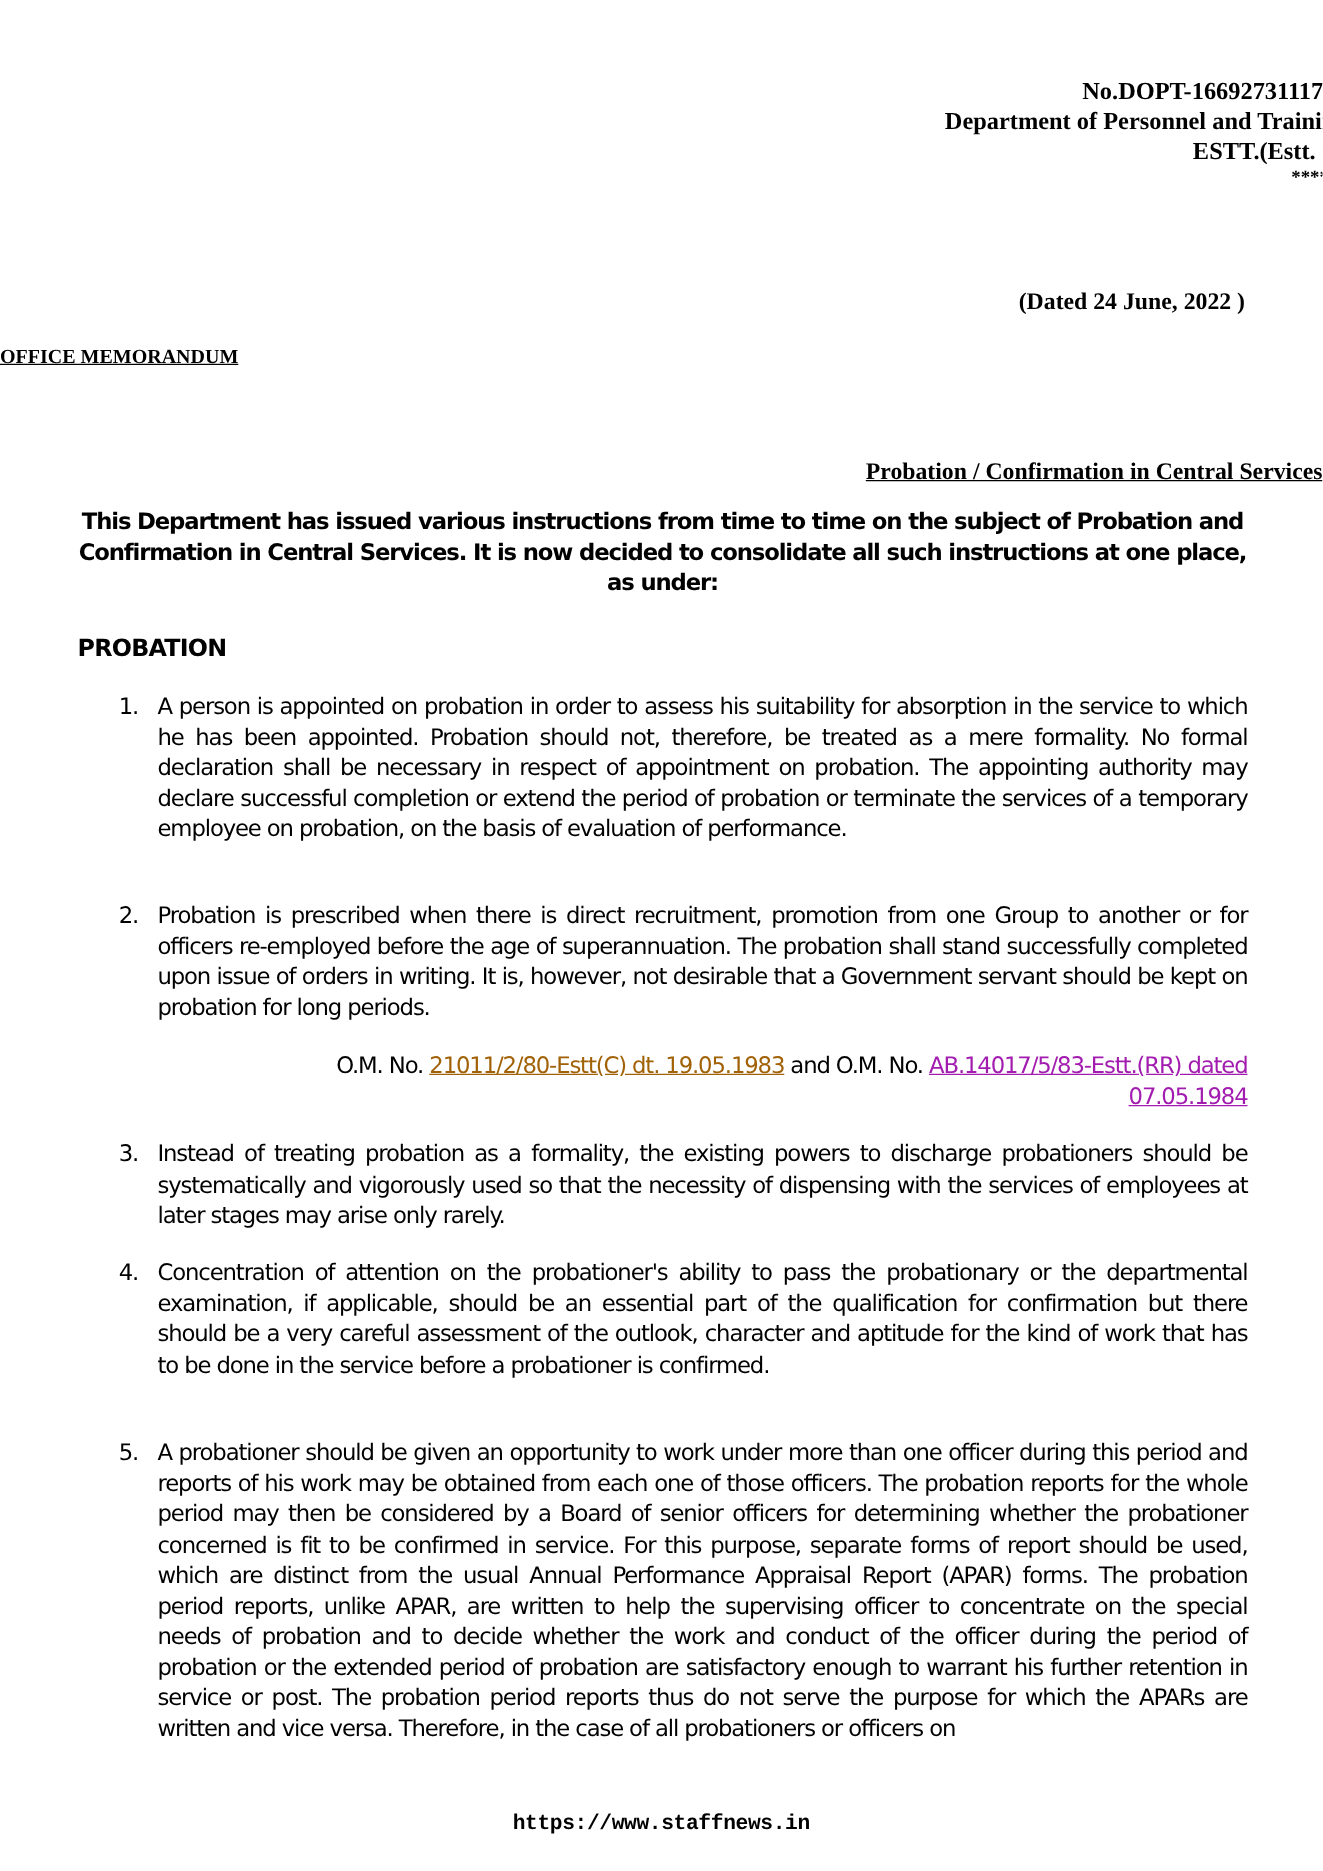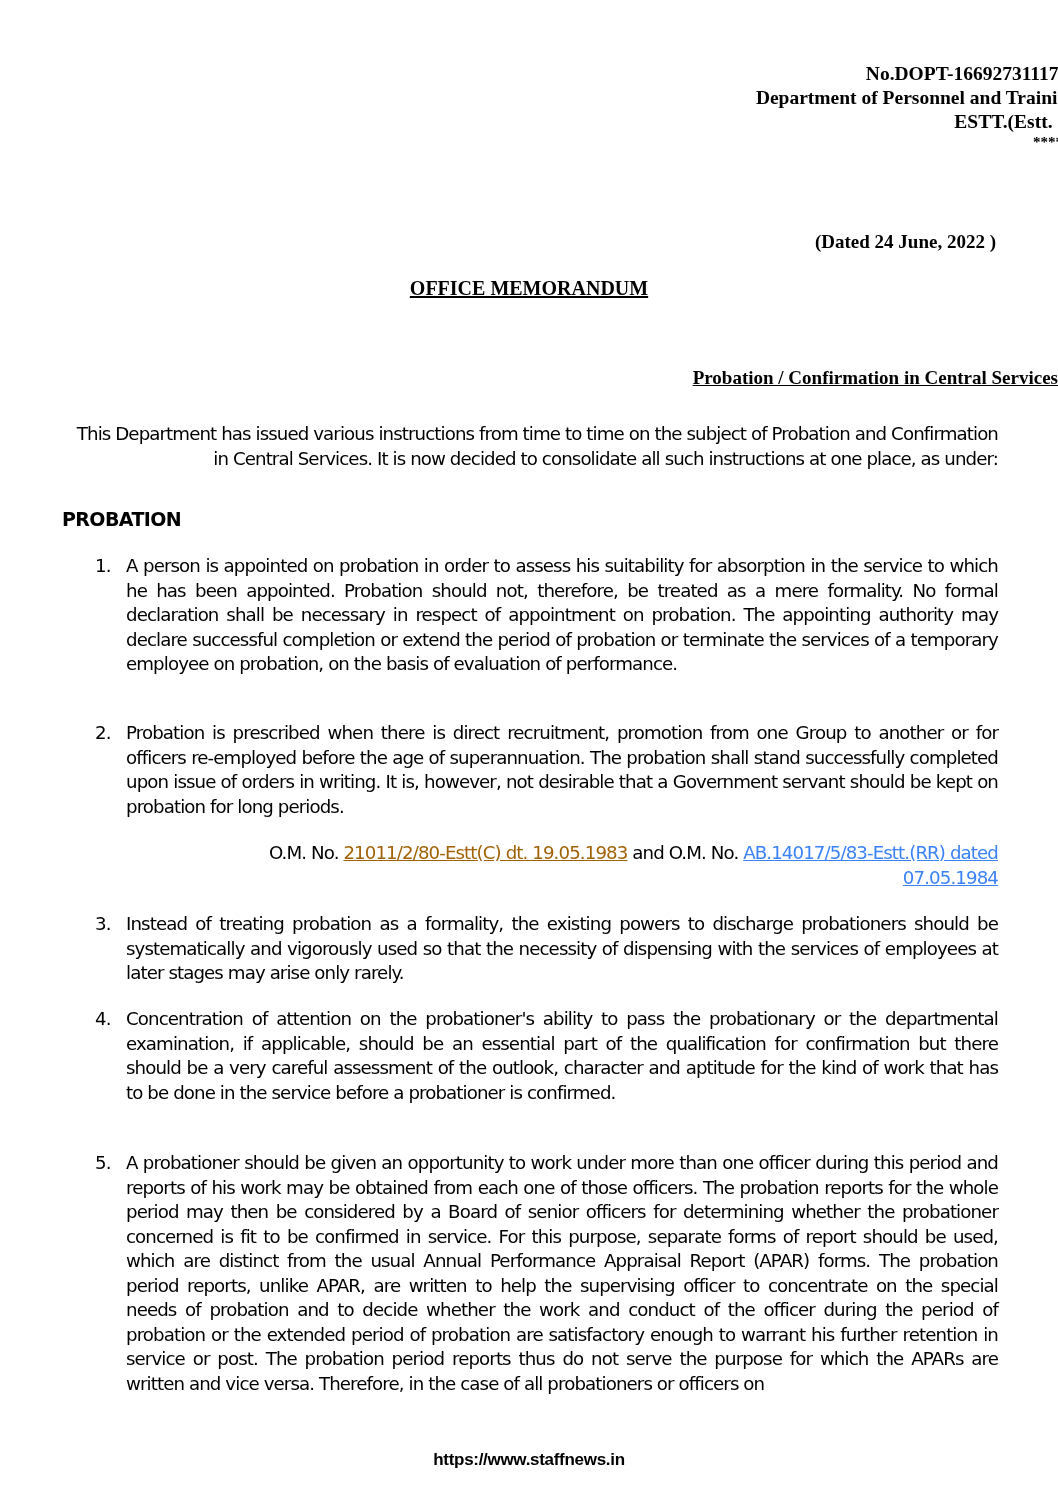--- a/index.html
+++ b/index.html
@@ -13,36 +13,37 @@
       font-family: "Liberation Serif", serif; font-weight: bold;
       font-size: 19.5px; line-height: 24px; padding-left: 20px;
     }
     .header div { white-space: nowrap; }
     .stars { font-size: 15px; line-height: 16px; }
     .dated {
       position: absolute; right: 62px; top: 231px;
       font-family: "Liberation Serif", serif; font-weight: bold; font-size: 19px;
     }
     .om-title {
-      position: absolute; left: 0; width: 1058px; top: 277px; text-align: center;
-      font-family: "Liberation Serif", serif; font-weight: bold; font-size: 20px;
+      position: absolute; left: 0; width: 1058px; top: 277px; text-align: left;
+      font-family: "Liberation Serif", serif; font-weight: bold; font-size: 16px;
       text-decoration: underline;
     }
     .subject {
       position: absolute; left: 0; width: 1058px; top: 367px; text-align: right;
       font-family: "Liberation Serif", serif; font-weight: bold; font-size: 19px;
       text-decoration: underline;
     }
     .body-text {
       font-family: "DejaVu Sans", sans-serif; font-size: 18.2px; line-height: 24.5px;
       letter-spacing: -0.9px; word-spacing: 0px;
     }
     .intro {
-      position: absolute; left: 62px; top: 422px; width: 936px;
-      text-align: right;
+      position: absolute; left: 62px; top: 406px; width: 936px;
+      text-align: center;
+      font-weight: bold;
     }
     .section-heading {
       position: absolute; left: 62px; top: 508px;
       font-family: "DejaVu Sans", sans-serif; font-weight: bold; font-size: 19px;
       letter-spacing: -0.6px;
     }
     .item {
       position: absolute; left: 95px; width: 903px;
     }
     .item .num { position: absolute; left: 0; top: 0; }
@@ -51,21 +52,21 @@
     #item2 { top: 721px; }
     #item3 { top: 912px; }
     #item4 { top: 1007px; }
     #item5 { top: 1151px; }
     .ref {
       position: absolute; right: 60px; top: 841px; width: 800px; text-align: right;
     }
     .ref a { color: #1a33cc; text-decoration: underline; }
     .footer {
       position: absolute; left: 0; width: 1058px; top: 1450px; text-align: center;
-      font-family: Liberation Sans, sans-serif; font-weight: bold; font-size: 17px;
+      font-family: Liberation Mono, monospace; font-weight: bold; font-size: 17px;
       letter-spacing: -0.3px;
     }
   </style>
 </head>
 <body>
 
 <div class="header">
   <div>No.DOPT-1669273111735</div>
   <div>Department of Personnel and Training</div>
   <div>ESTT.(Estt. C)</div>
@@ -86,21 +87,21 @@
   <span class="num">1.</span>
   <div class="txt">A person is appointed on probation in order to assess his suitability for absorption in the service to which he has been appointed. Probation should not, therefore, be treated as a mere formality. No formal declaration shall be necessary in respect of appointment on probation. The appointing authority may declare successful completion or extend the period of probation or terminate the services of a temporary employee on probation, on the basis of evaluation of performance.</div>
 </div>
 
 <div class="item body-text" id="item2">
   <span class="num">2.</span>
   <div class="txt">Probation is prescribed when there is direct recruitment, promotion from one Group to another or for officers re-employed before the age of superannuation. The probation shall stand successfully completed upon issue of orders in writing. It is, however, not desirable that a Government servant should be kept on probation for long periods.</div>
 </div>
 
 <div class="ref body-text">
-  <span>O.M. No. </span><a href="#" style="color: #a16207;">21011/2/80-Estt(C) dt. 19.05.1983</a><span> and O.M. No. </span><a href="#" style="color: #3b82f6;">AB.14017/5/83-Estt.(RR) dated 07.05.1984</a>
+  <span>O.M. No. </span><a href="#" style="color: #a16207;">21011/2/80-Estt(C) dt. 19.05.1983</a><span> and O.M. No. </span><a href="#" style="color: #a21caf;">AB.14017/5/83-Estt.(RR) dated 07.05.1984</a>
 </div>
 
 <div class="item body-text" id="item3">
   <span class="num">3.</span>
   <div class="txt">Instead of treating probation as a formality, the existing powers to discharge probationers should be systematically and vigorously used so that the necessity of dispensing with the services of employees at later stages may arise only rarely.</div>
 </div>
 
 <div class="item body-text" id="item4">
   <span class="num">4.</span>
   <div class="txt">Concentration of attention on the probationer's ability to pass the probationary or the departmental examination, if applicable, should be an essential part of the qualification for confirmation but there should be a very careful assessment of the outlook, character and aptitude for the kind of work that has to be done in the service before a probationer is confirmed.</div>

